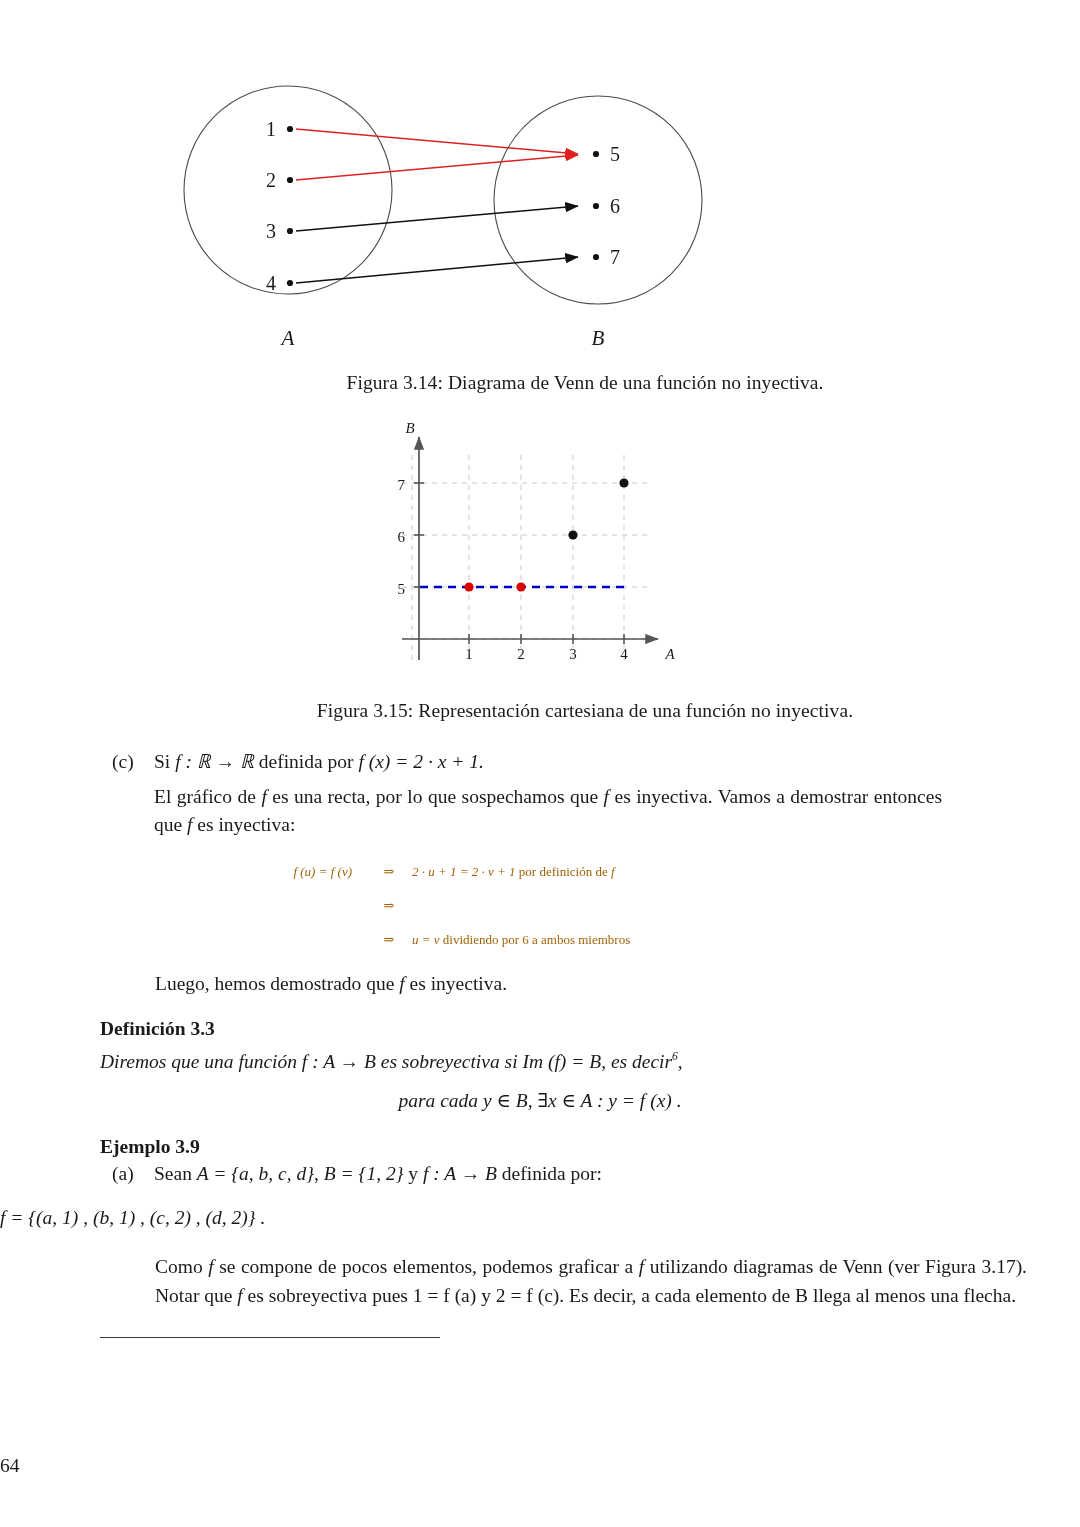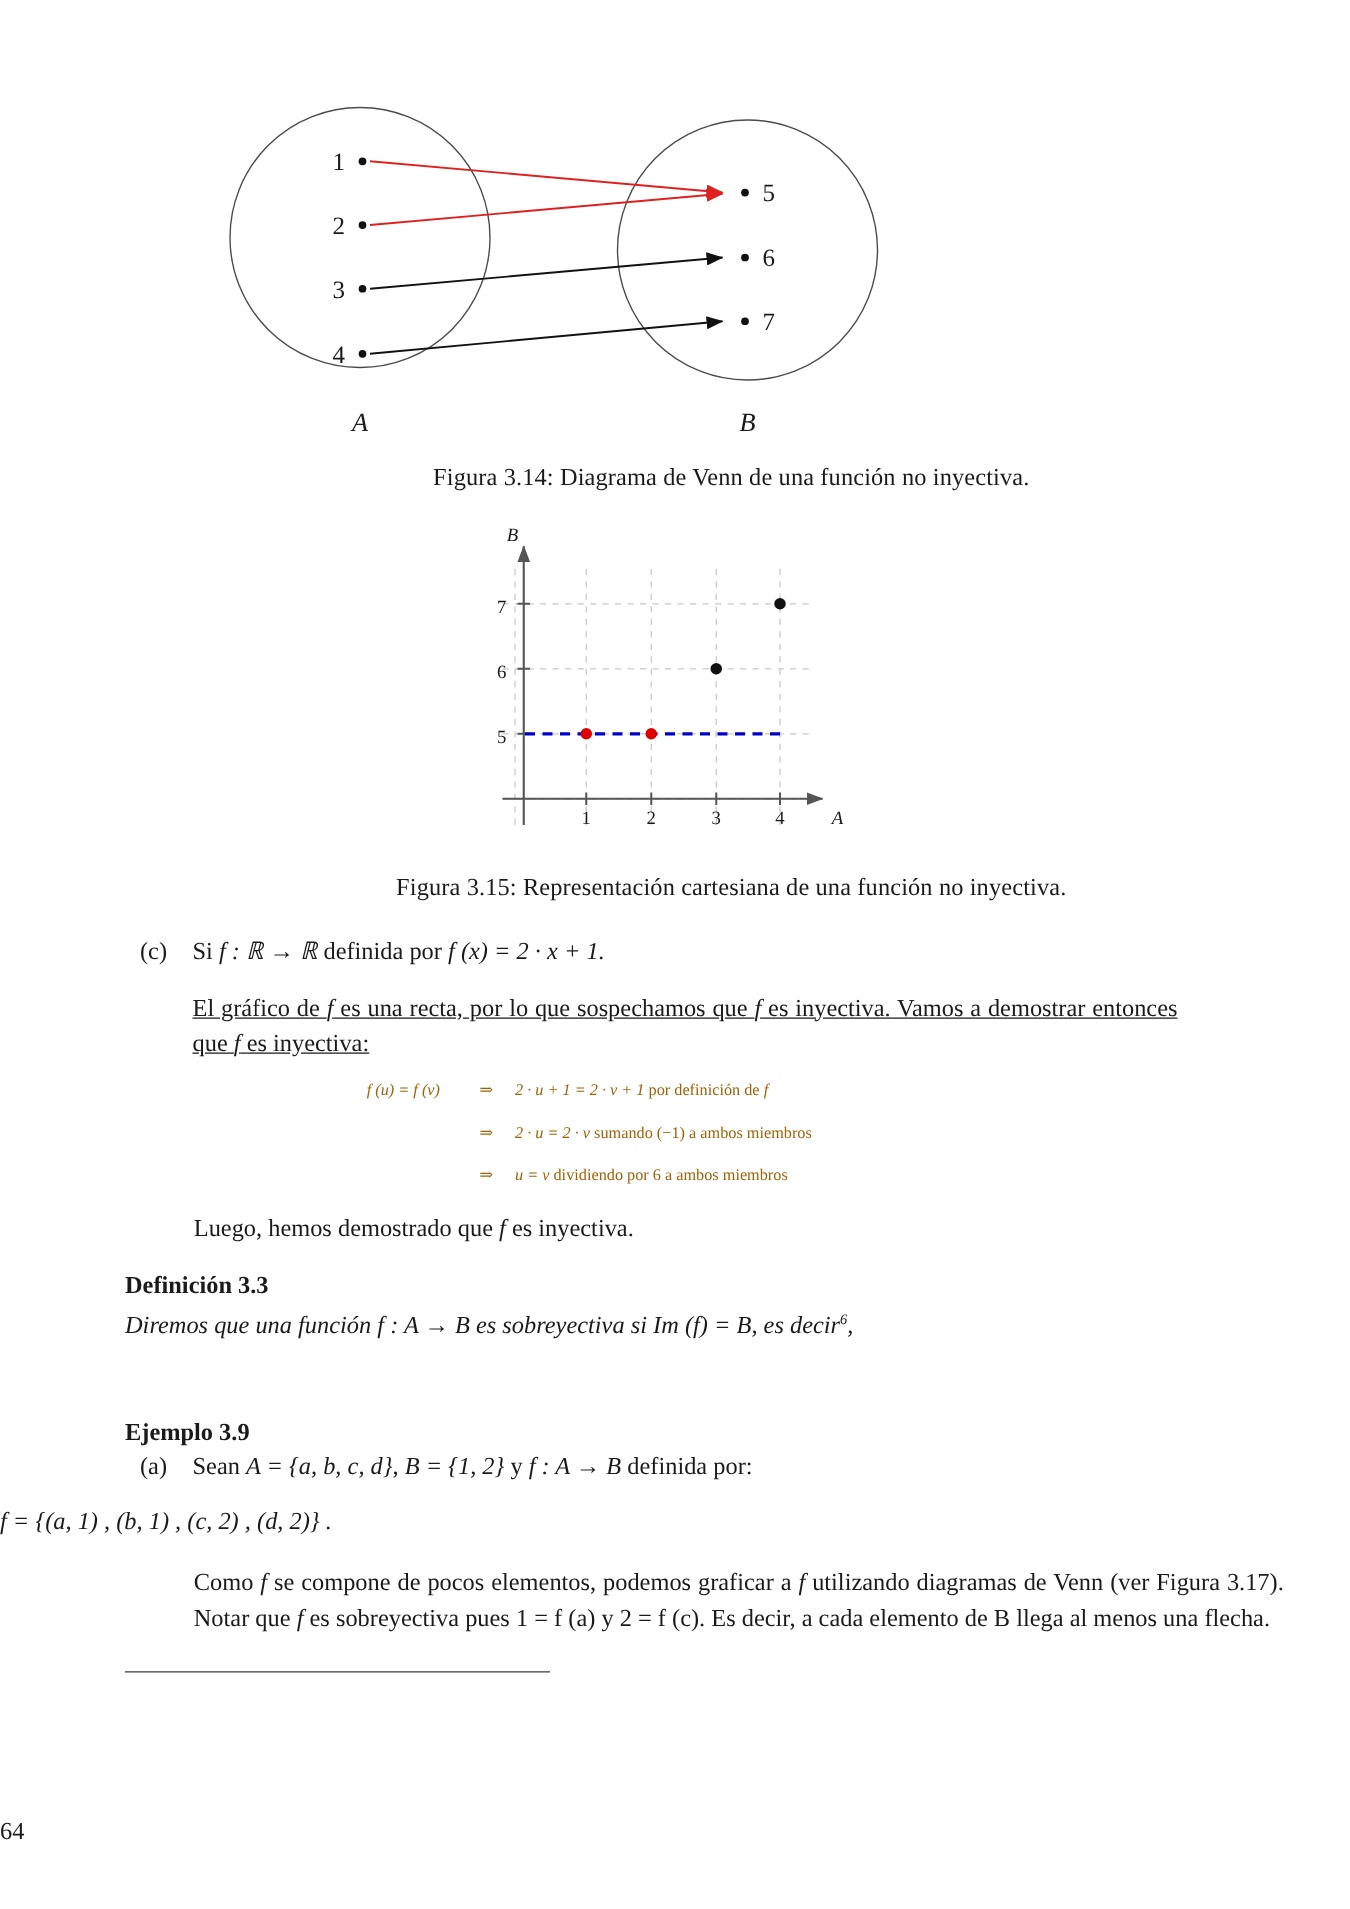--- a/index.html
+++ b/index.html
@@ -57,21 +57,21 @@
   .mathit { font-style: italic; font-family: "Liberation Serif", serif; }
 
   
   #item-c {
     left: 112px; top: 748px; width: 830px;
   }
   #item-c .marker {
     position: absolute; left: 0; top: 0; width: 42px;
   }
   #item-c .item-body { margin-left: 42px; }
-  #item-c .para2 { margin-top: 17px; text-decoration: underline; }
+  #item-c .para2 { margin-top: 6px; }
 
   
   #derivation {
     position: absolute;
     left: 112px; top: 855px; width: 856px;
     color: #a16207;
     font-size: 13px;
     line-height: 34px;
   }
   #derivation .drow { display: flex; }
@@ -252,39 +252,39 @@
 
   <div id="derivation">
     <div class="drow">
       <span class="lhs mathit">f (u) = f (v)</span>
       <span class="arrow">⇒</span>
       <span class="rhs"><span class="mathit">2 · u + 1 = 2 · v + 1</span><span> por definición de </span><span class="mathit">f</span></span>
     </div>
     <div class="drow">
       <span class="lhs mathit"></span>
       <span class="arrow">⇒</span>
-      <span class="rhs"><span class="mathit">2 · u = 2 · v</span><span> sumando (−1) a ambos miembros</span></span>
     </div>
     <div class="drow">
       <span class="lhs mathit"></span>
       <span class="arrow">⇒</span>
       <span class="rhs"><span class="mathit">u = v</span><span> dividiendo por 6 a ambos miembros</span></span>
     </div>
   </div>
 
   <div class="body-block" id="luego">
     <span>Luego, hemos demostrado que </span><span class="mathit">f</span><span> es inyectiva.</span>
   </div>
 
   <div class="body-block" id="definicion-head">Definición 3.3</div>
 
   <div class="body-block" id="definicion-body">
     <span>Diremos que una función </span><span class="nowrap">f : A → B</span><span> es sobreyectiva si </span><span class="nowrap">Im (f) = B</span><span>, es decir</span><span class="sup">6</span><span>,</span>
   </div>
 
+  <div id="displayed-def">para cada y ∈ B, ∃x ∈ A : y = f (x) .</div>
 
   <div class="body-block" id="ejemplo-head">Ejemplo 3.9</div>
 
   <div class="body-block" id="item-a">
     <span class="marker">(a)</span>
     <div class="item-body">
       <span>Sean </span><span class="mathit nowrap">A = {a, b, c, d}</span><span>, </span><span class="mathit nowrap">B = {1, 2}</span><span> y </span><span class="mathit nowrap">f : A → B</span><span> definida por:</span>
     </div>
   </div>
 

